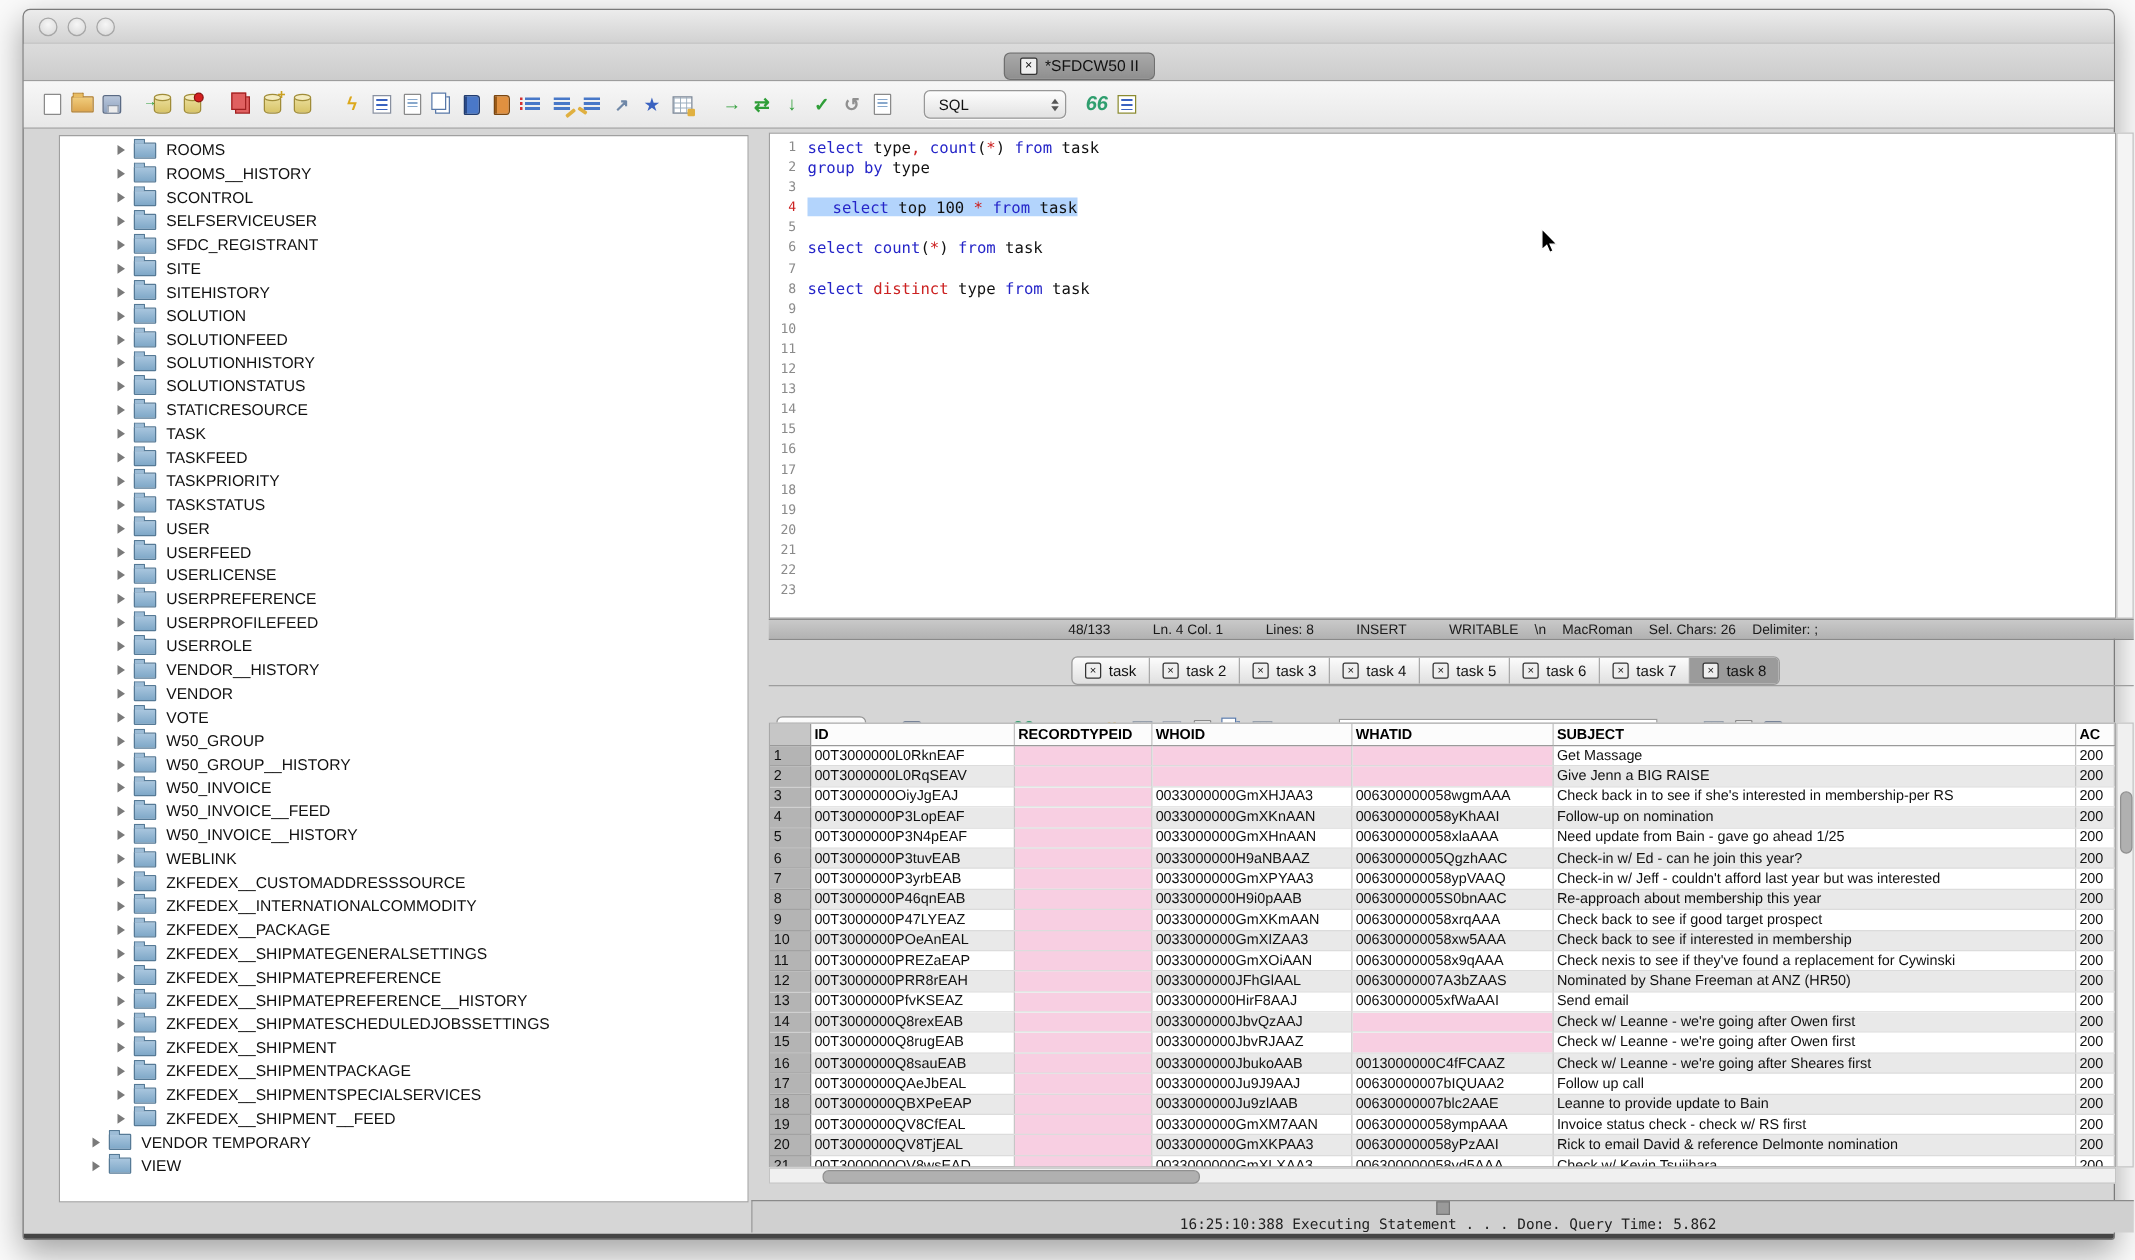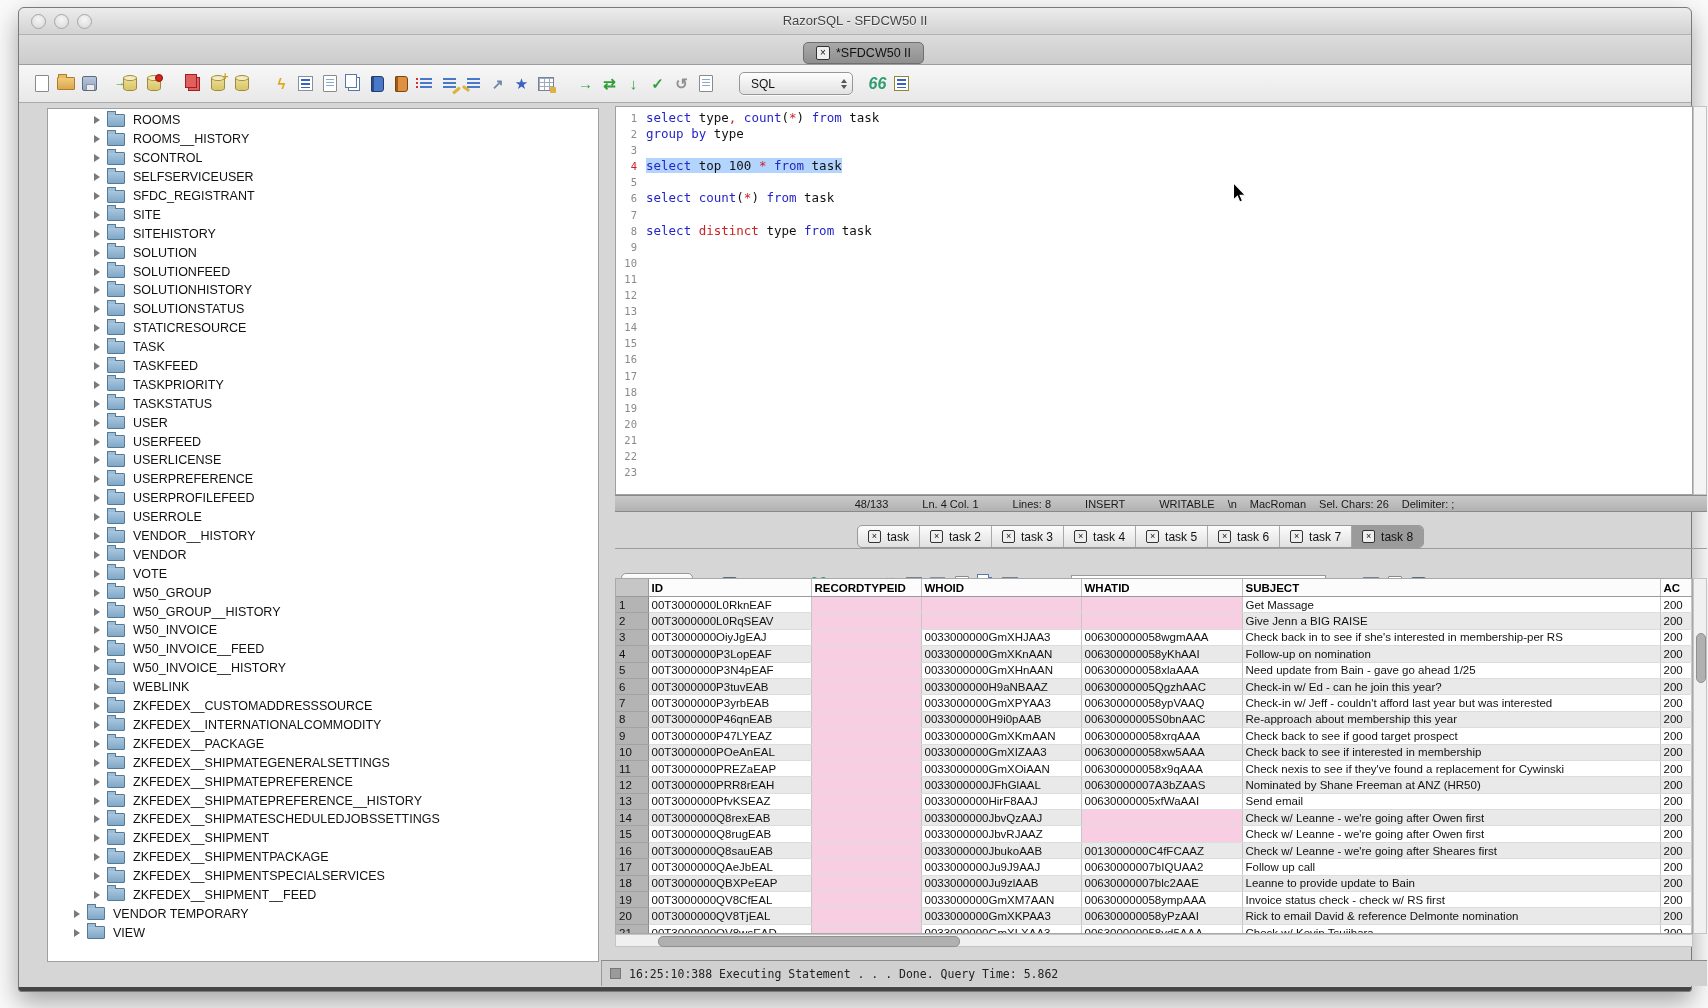--- a/index.html
+++ b/index.html
@@ -117,21 +117,21 @@
           border:1px solid #a0a0a0;display:flex;overflow:hidden;box-sizing:border-box;}
   .gutter{width:26px;padding-top:3px;flex:none;}
   .lnum{height:16.1px;line-height:16.1px;text-align:right;padding-right:5px;color:#8a8a8a;
         font-family:"DejaVu Sans Mono",monospace;font-size:10.5px;}
   .lnum.active{color:#cc2222;}
   .code{flex:1;padding-top:3px;padding-left:4px;font-family:"DejaVu Sans Mono",monospace;}
   .cline{height:16.1px;line-height:16.1px;white-space:pre;font-size:12.5px;color:#111;}
   .tok-kw{color:#2525c8;}
   .tok-rd{color:#cc2222;}
   .tok-pl{color:#111;}
-  .selhl{background:#b3d4fc;}
+  .selhl{background:#b3d4fc;padding-left:20px;}
   .editor-vscroll{position:absolute;left:1674px;top:98px;width:14px;height:389px;background:#f4f4f4;border:1px solid #c2c2c2;box-sizing:border-box;}
 
   
   .mid-status{position:absolute;left:596px;top:487px;width:1092px;height:17px;
       background:linear-gradient(#c9c9c9,#b2b2b2);border-top:1px solid #8a8a8a;border-bottom:1px solid #8a8a8a;
       display:flex;align-items:center;justify-content:center;font-size:11px;color:#1a1a1a;box-sizing:border-box;}
   .seg{margin-right:13px;white-space:pre;}
   .seg.wide{margin-right:34px;}
 
   
@@ -160,38 +160,37 @@
   .grid tbody tr td.nullcell{background:#f8cfe2;}
 
   .grid-vscroll{position:absolute;left:1674px;top:570px;width:14px;height:356px;background:#f0f0f0;border:1px solid #c4c4c4;box-sizing:border-box;}
   .vthumb{position:absolute;left:2px;top:54px;width:8px;height:48px;background:#b0b0b0;border:1px solid #909090;border-radius:5px;}
   .grid-hscroll{position:absolute;left:596px;top:926px;width:1078px;height:13px;background:#f0f0f0;border:1px solid #c4c4c4;box-sizing:border-box;}
   .hthumb{position:absolute;left:42px;top:1px;width:300px;height:9px;background:#b0b0b0;border:1px solid #909090;border-radius:5px;}
 
   
   .bstatus{position:absolute;left:582px;top:952px;width:1106px;height:26px;background:#d0d0d0;
       border-top:1px solid #8a8a8a;border-left:1px solid #9a9a9a;display:flex;align-items:center;padding-left:8px;
-      font-family:"DejaVu Sans Mono",monospace;font-size:11.5px;color:#222;box-sizing:border-box;}
+      font-family:"DejaVu Sans Mono",monospace;font-size:11.5px;color:#222;box-sizing:border-box;flex-direction:column;}
   .sq{width:9px;height:9px;background:#9a9a9a;border:1px solid #777;margin-right:8px;flex:none;}
 
   .cursor{position:absolute;left:1232px;top:183px;}
 </style>
 </head>
 <body>
 
 <div class="screen">
   <div class="window">
 
     <div class="titlebar">
       <div class="lights">
         <span class="light"></span>
         <span class="light"></span>
         <span class="light"></span>
       </div>
-      <div class="title">RazorSQL - SFDCW50 II</div>
     </div>
 
     <div class="tabstrip">
       <div class="doc-tab">
         <span class="closebox">×</span>
         <span class="doc-tab-label">*SFDCW50 II</span>
       </div>
     </div>
 
     <div class="toolbar">

